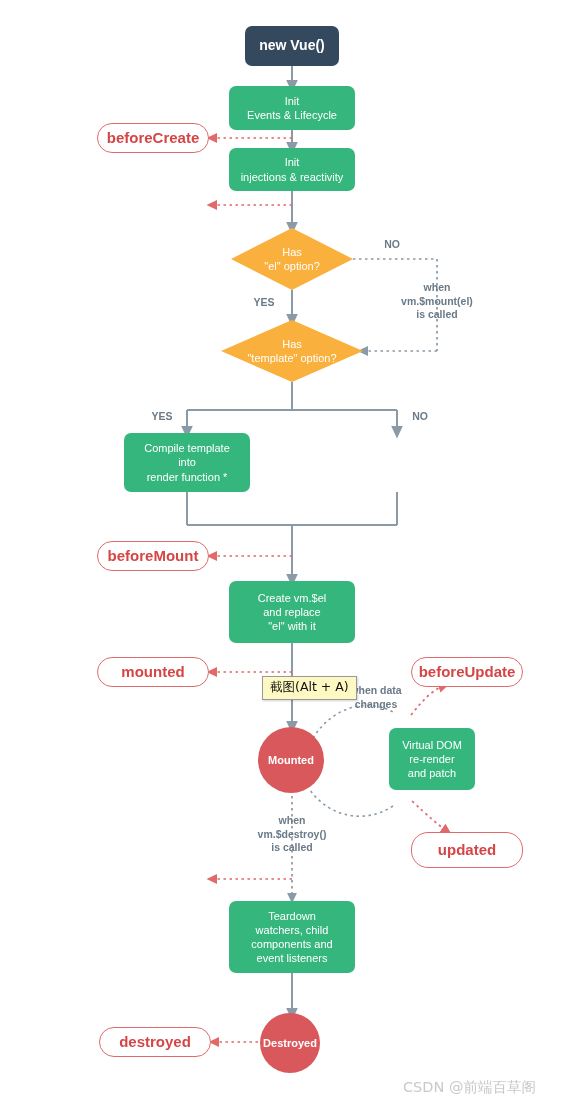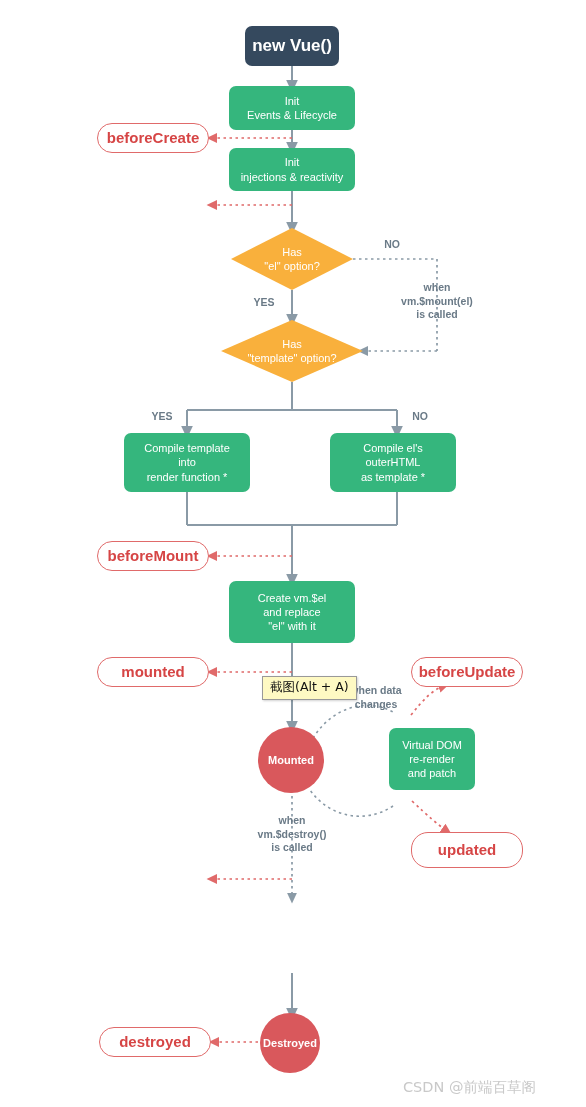--- a/index.html
+++ b/index.html
@@ -31,21 +31,21 @@
     align-items: center;
     justify-content: center;
     text-align: center;
     line-height: 1.28;
   }
   .n-dark {
     background: #35495e;
     color: #ffffff;
     border-radius: 7px;
     font-weight: bold;
-    font-size: 17px;
+    font-size: 14px;
   }
   .n-green {
     background: #35b67d;
     color: #ffffff;
     border-radius: 7px;
     font-size: 11px;
   }
   .n-diamond-wrap {
     position: absolute;
   }
@@ -190,34 +190,35 @@
   <div class="n-diamond-wrap" style="left:221px; top:320px; width:142px; height:62px;">
     <div class="n-diamond-shape"></div>
     <div class="n-diamond-label" style="white-space:pre-line;">Has
 "template" option?</div>
   </div>
 
   <div class="node n-green" style="left:124px; top:433px; width:126px; height:59px; white-space:pre-line;">Compile template
 into
 render function *</div>
 
-  <div class="node n-green" style="left:330px; top:433px; width:126px; height:59px; white-space:pre-line;">Compile el's
-outerHTML
-as template *</div>
 
   <div class="node n-green" style="left:229px; top:581px; width:126px; height:62px; white-space:pre-line;">Create vm.$el
 and replace
 "el" with it</div>
 
   <div class="node n-circle" style="left:258px; top:727px; width:66px; height:66px;">Mounted</div>
 
   <div class="node n-green" style="left:389px; top:728px; width:86px; height:62px; white-space:pre-line;">Virtual DOM
 re-render
 and patch</div>
 
+  <div class="node n-green" style="left:229px; top:901px; width:126px; height:72px; white-space:pre-line;">Teardown
+watchers, child
+components and
+event listeners</div>
 
   <div class="node n-circle" style="left:260px; top:1013px; width:60px; height:60px;">Destroyed</div>
 
   <div class="node n-pill" style="left:97px; top:123px; width:112px; height:30px;">beforeCreate</div>
 
 
   <div class="node n-pill" style="left:97px; top:541px; width:112px; height:30px;">beforeMount</div>
 
   <div class="node n-pill" style="left:97px; top:657px; width:112px; height:30px;">mounted</div>
 

